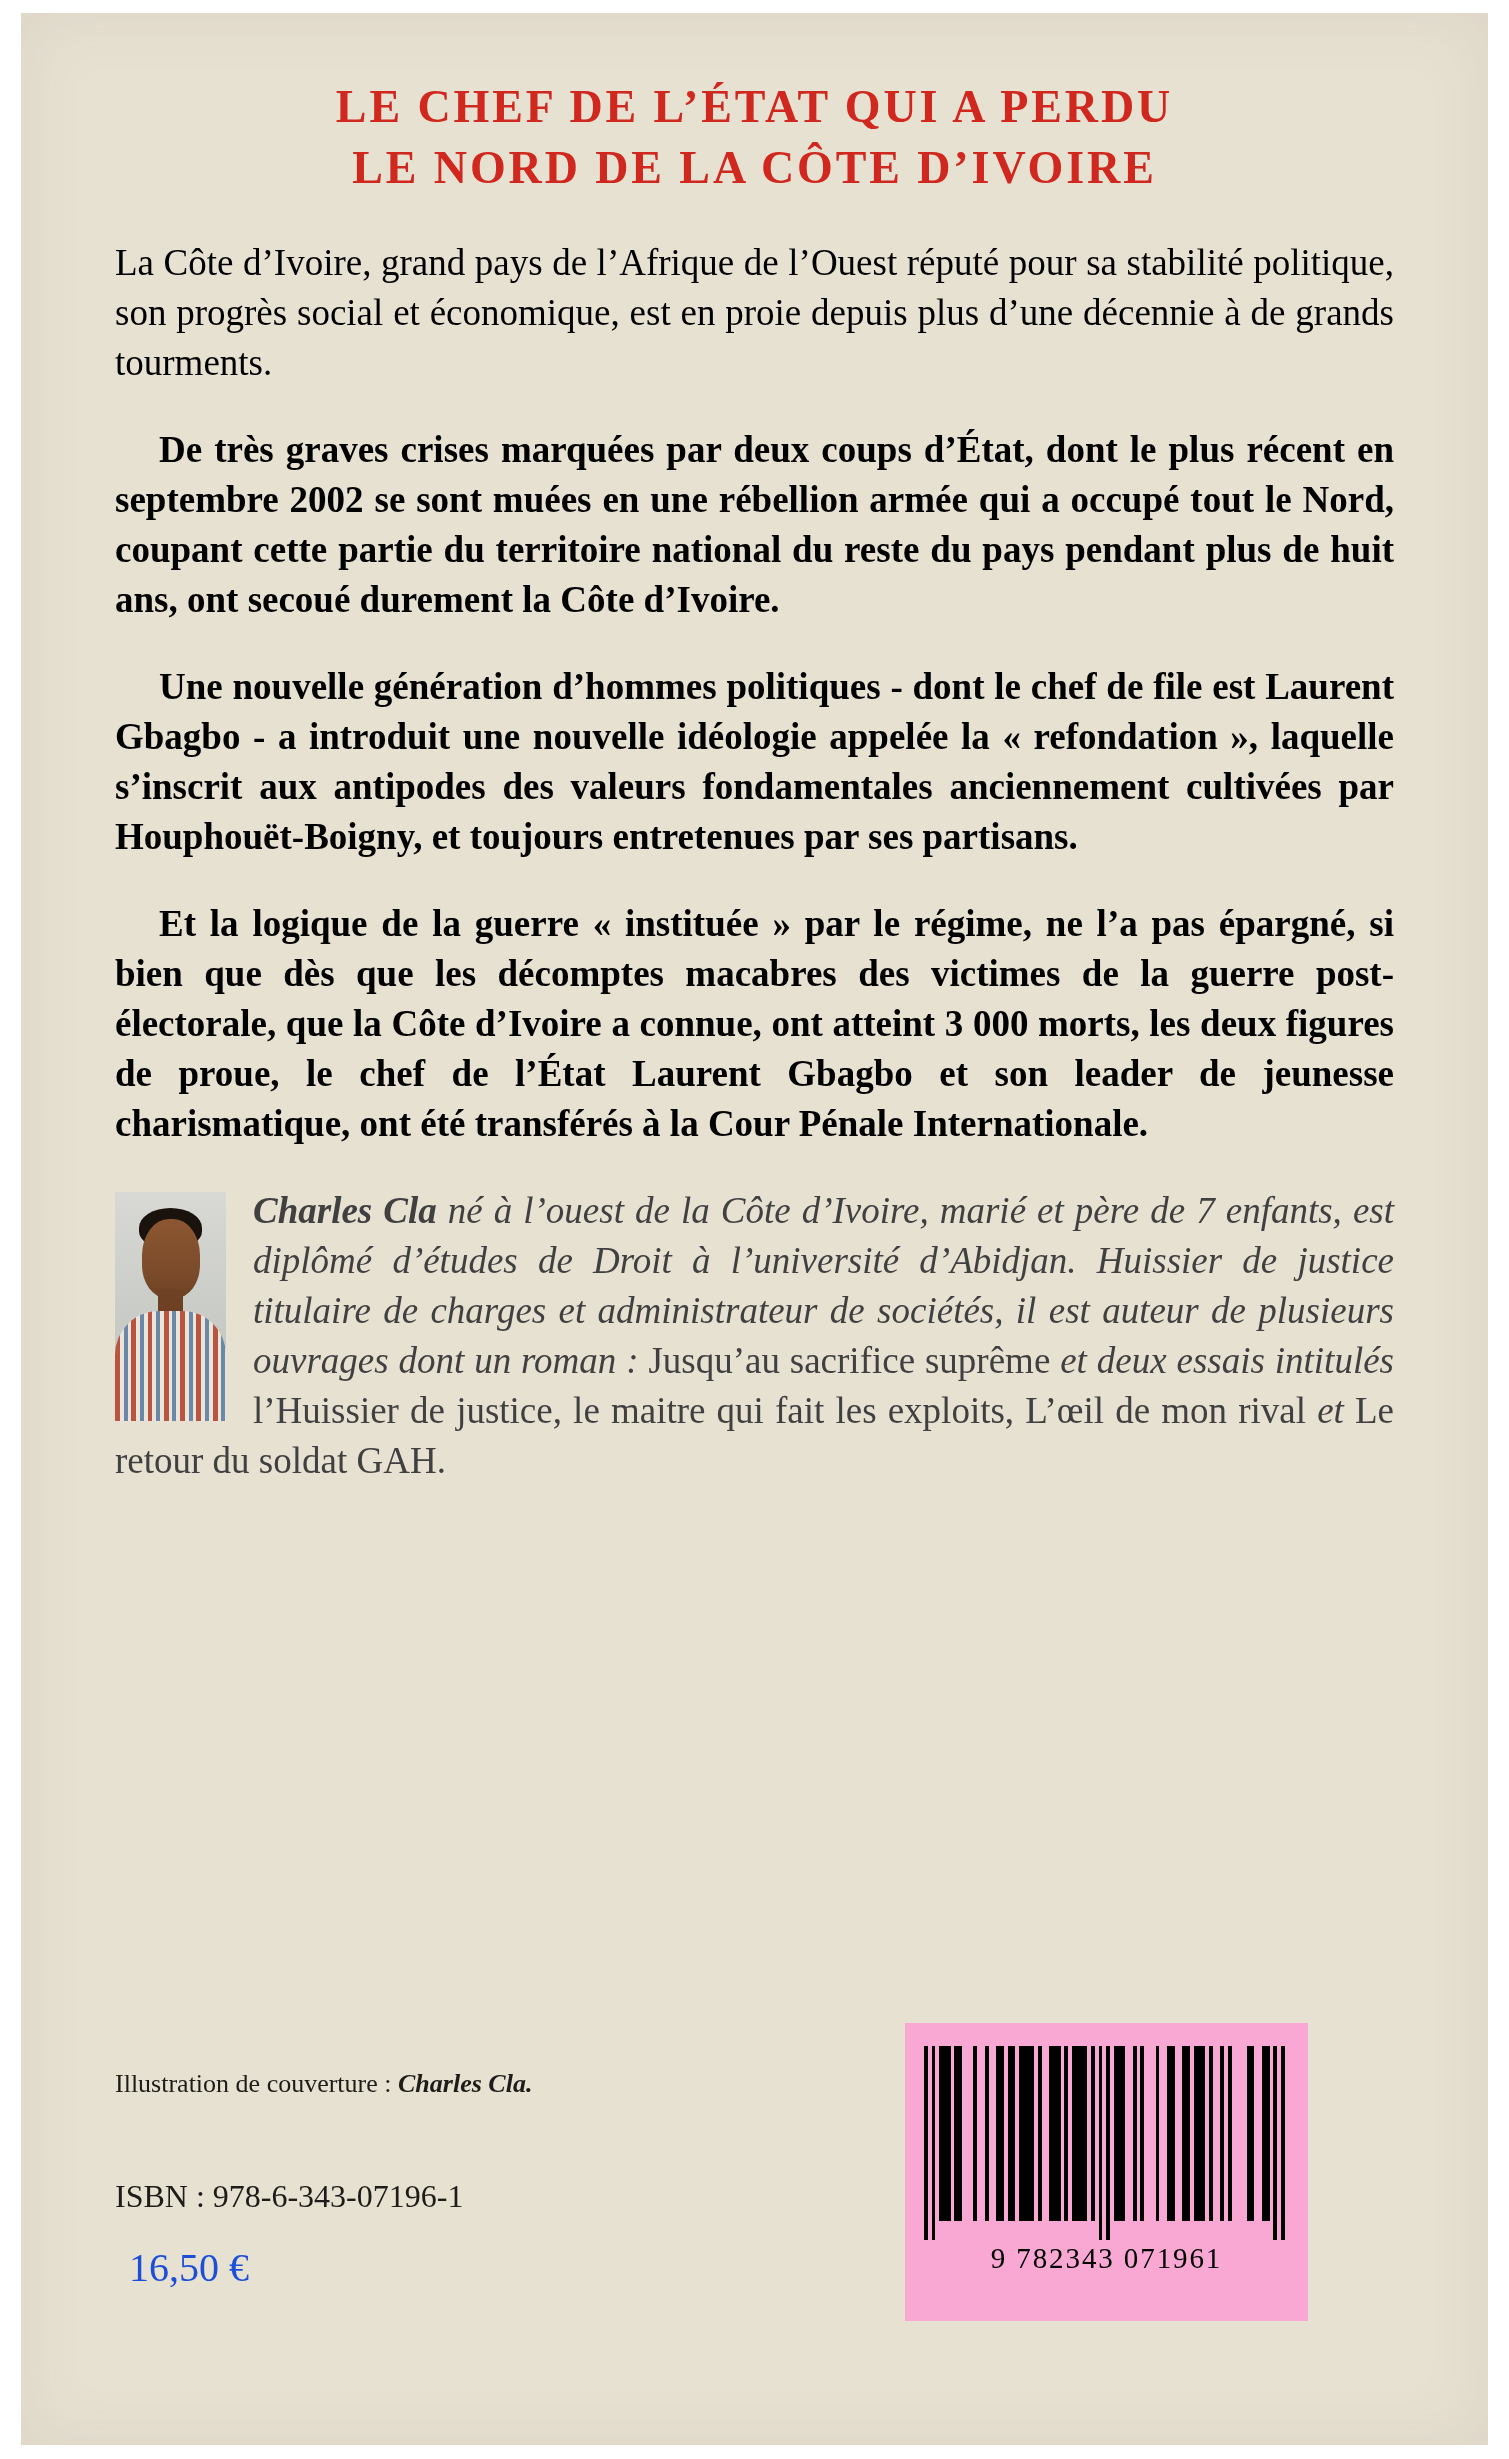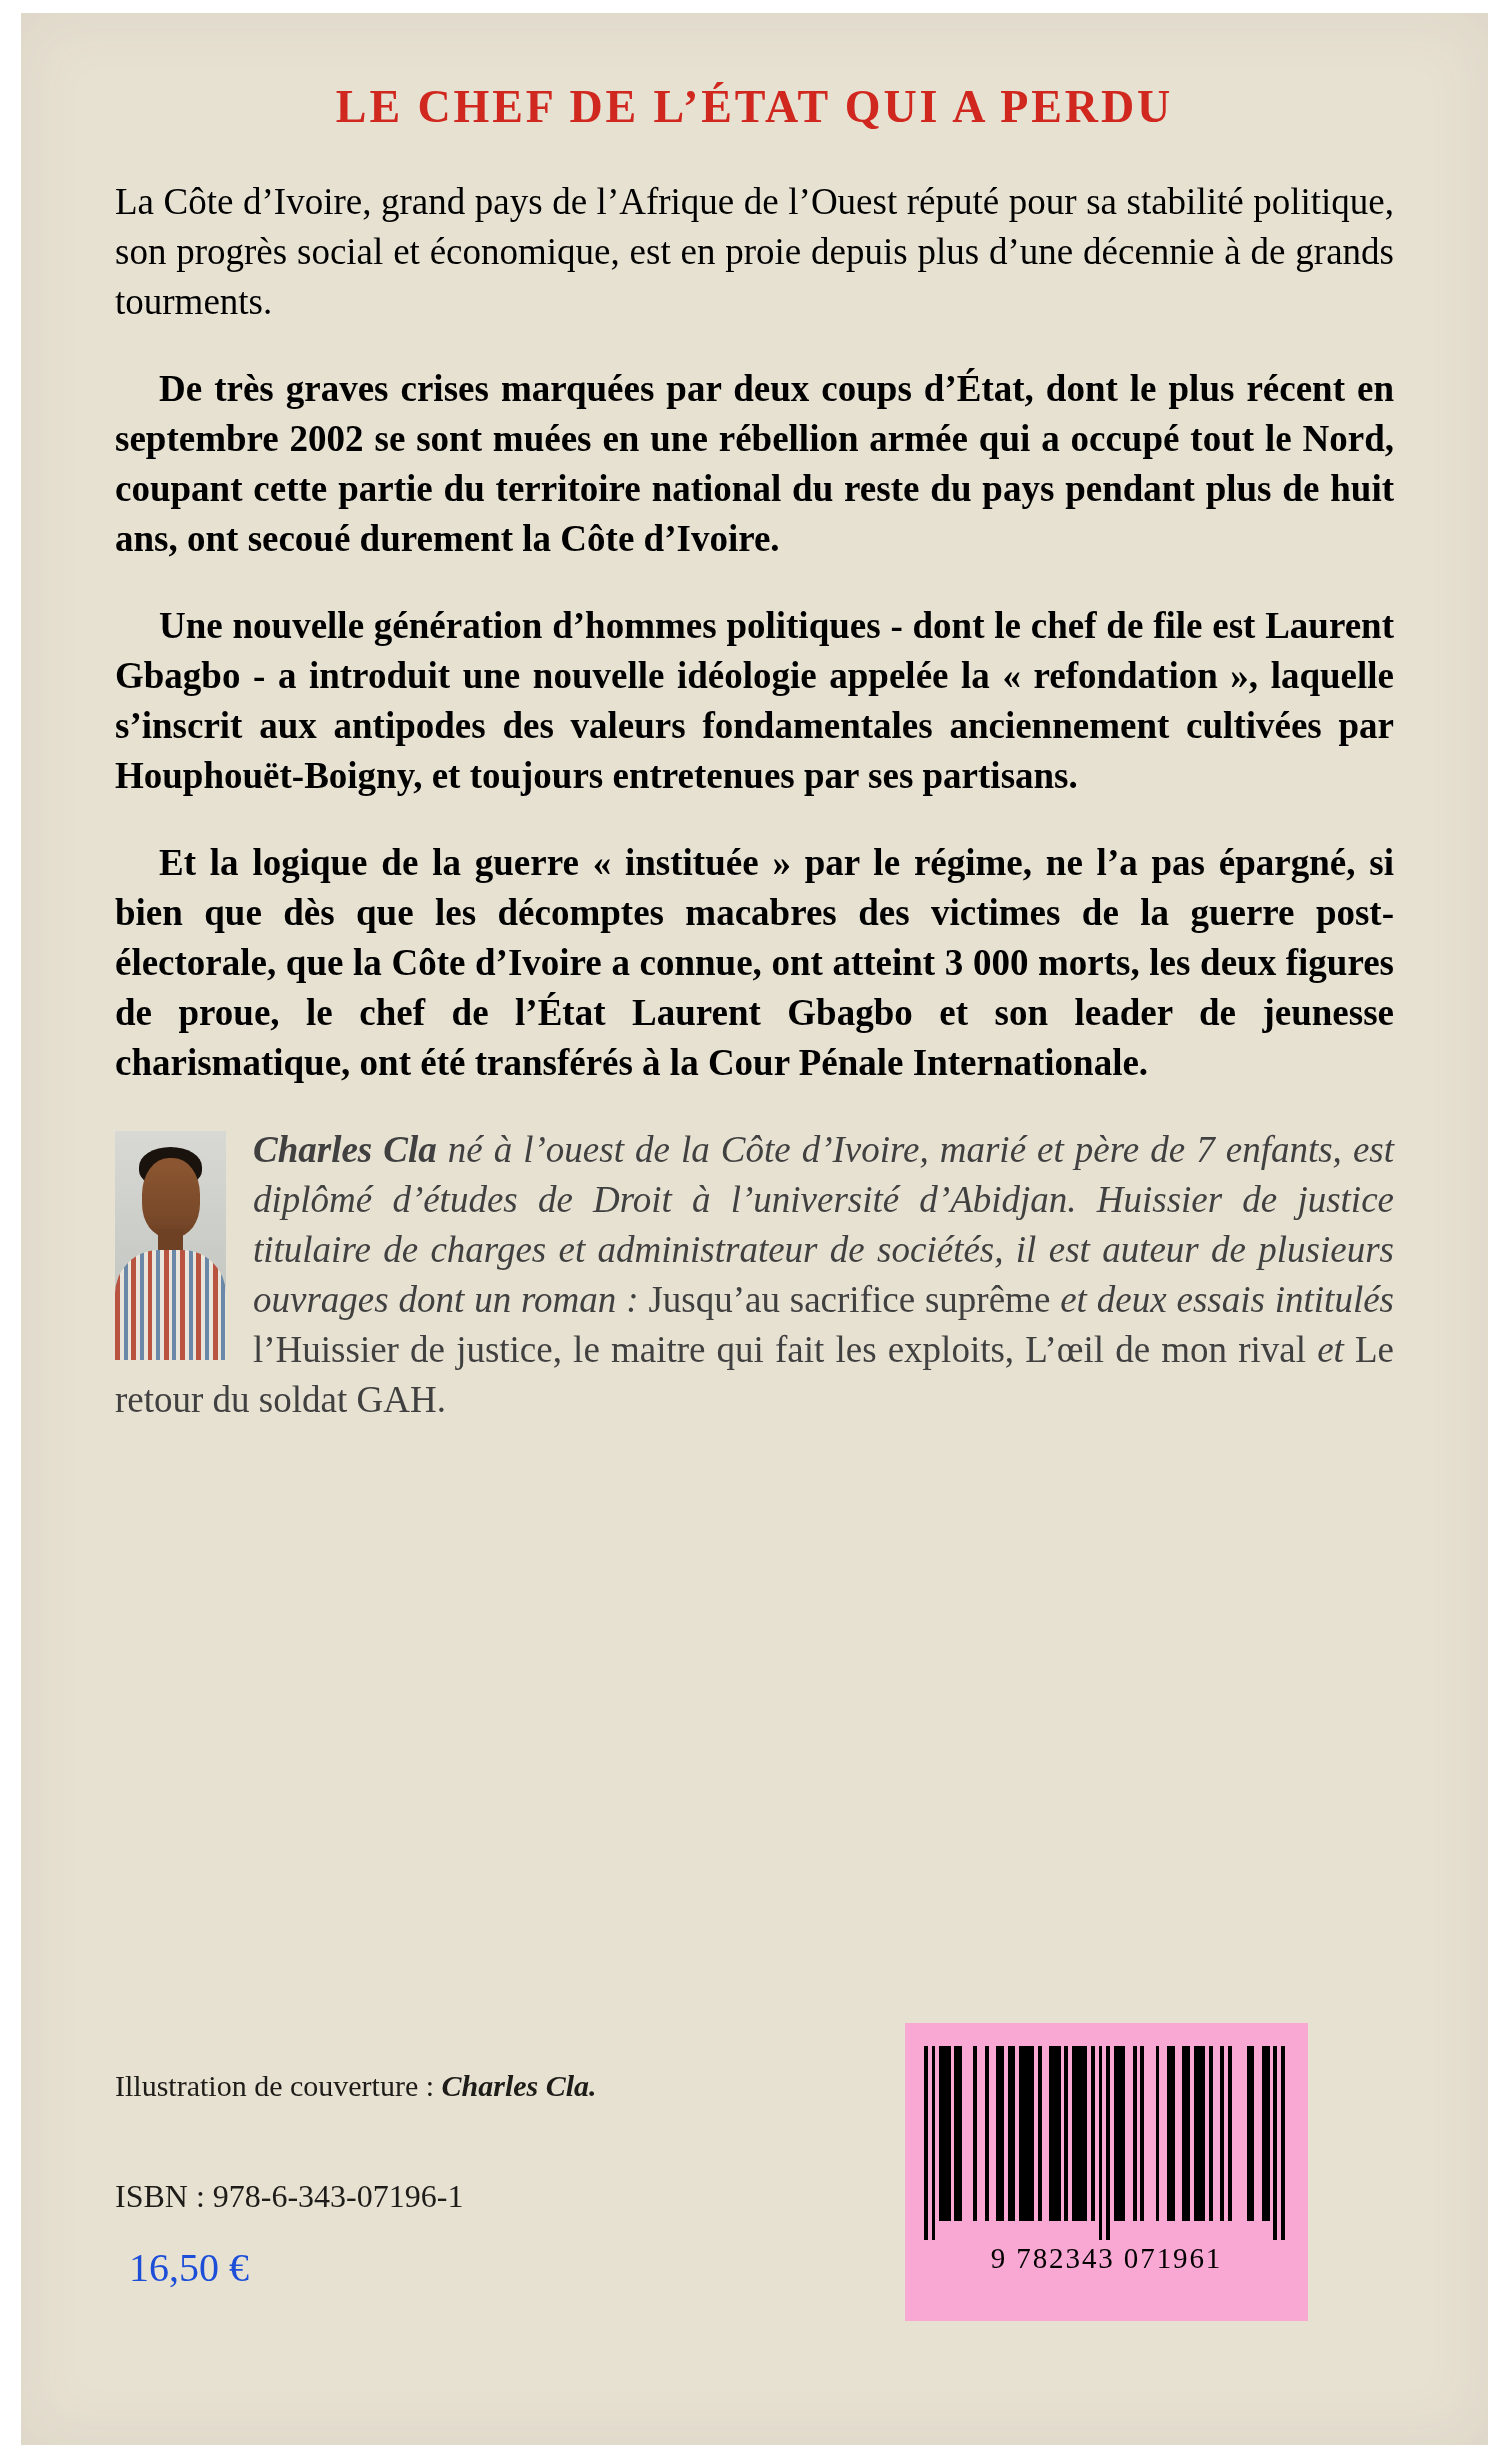--- a/index.html
+++ b/index.html
@@ -53,21 +53,21 @@
   }
   .photo .shirt{
     position:absolute;bottom:0;left:0;right:0;height:110px;
     border-radius:44px 44px 0 0;
     background:repeating-linear-gradient(90deg,
       #b8543f 0 4.8px,#e9e5da 4.8px 8.6px,#6b88a8 8.6px 12.5px,#e9e5da 12.5px 16.3px);
   }
   
   .illu{
     position:absolute;left:94px;top:2056px;
-    font-size:30px;color:#1e1c18;
+    font-size:26px;color:#1e1c18;
   }
   .illu .name{font-weight:bold;font-style:italic;}
   .isbn{
     position:absolute;left:94px;top:2165px;
     font-size:32px;color:#1e1c18;
   }
   .price{
     position:absolute;left:108px;top:2231px;
     font-size:40px;color:#1d4ed8;
   }
@@ -90,20 +90,21 @@
 </style>
 </head>
 <body>
 
 <div class="panel">
 
   <div class="flow">
 
     <h1 class="title">
       <span class="tline">LE CHEF DE L’ÉTAT QUI A PERDU</span>
+      <span class="tline">LE NORD DE LA CÔTE D’IVOIRE</span>
     </h1>
 
     <p class="body">La Côte d’Ivoire, grand pays de l’Afrique de l’Ouest réputé pour sa stabilité politique, son progrès social et économique, est en proie depuis plus d’une décennie à de grands tourments.</p>
     <p class="body indent">De très graves crises marquées par deux coups d’État, dont le plus récent en septembre 2002 se sont muées en une rébellion armée qui a occupé tout le Nord, coupant cette partie du territoire national du reste du pays pendant plus de huit ans, ont secoué durement la Côte d’Ivoire.</p>
     <p class="body indent">Une nouvelle génération d’hommes politiques - dont le chef de file est Laurent Gbagbo - a introduit une nouvelle idéologie appelée la « refondation », laquelle s’inscrit aux antipodes des valeurs fondamentales anciennement cultivées par Houphouët-Boigny, et toujours entretenues par ses partisans.</p>
     <p class="body indent">Et la logique de la guerre « instituée » par le régime, ne l’a pas épargné, si bien que dès que les décomptes macabres des victimes de la guerre post-électorale, que la Côte d’Ivoire a connue, ont atteint 3 000 morts, les deux figures de proue, le chef de l’État Laurent Gbagbo et son leader de jeunesse charismatique, ont été transférés à la Cour Pénale Internationale.</p>
 
     <div class="bio">
       <span class="photo">
         <span class="hair"></span>

